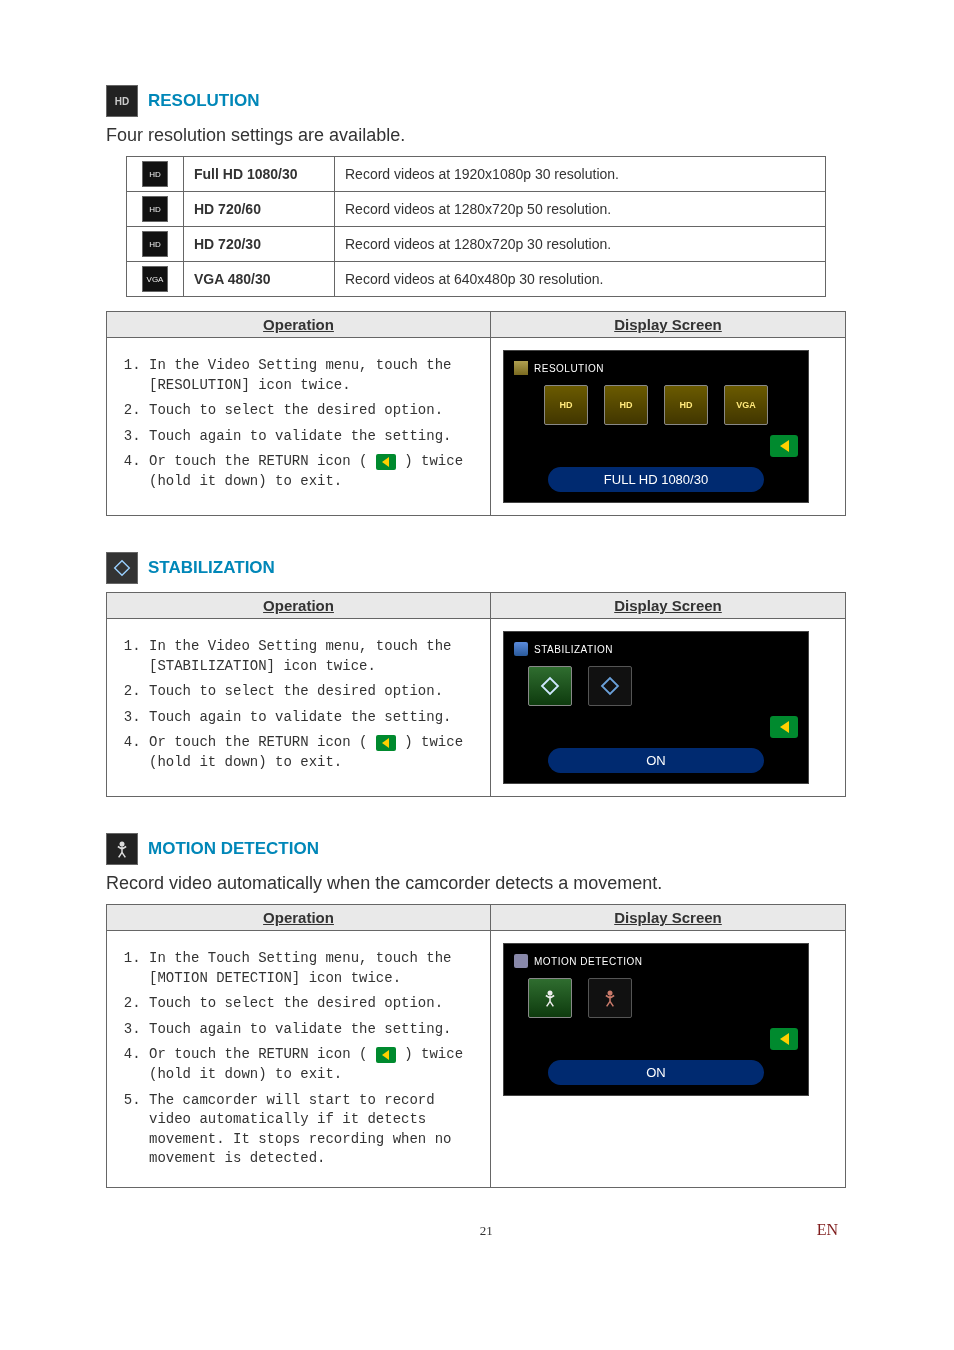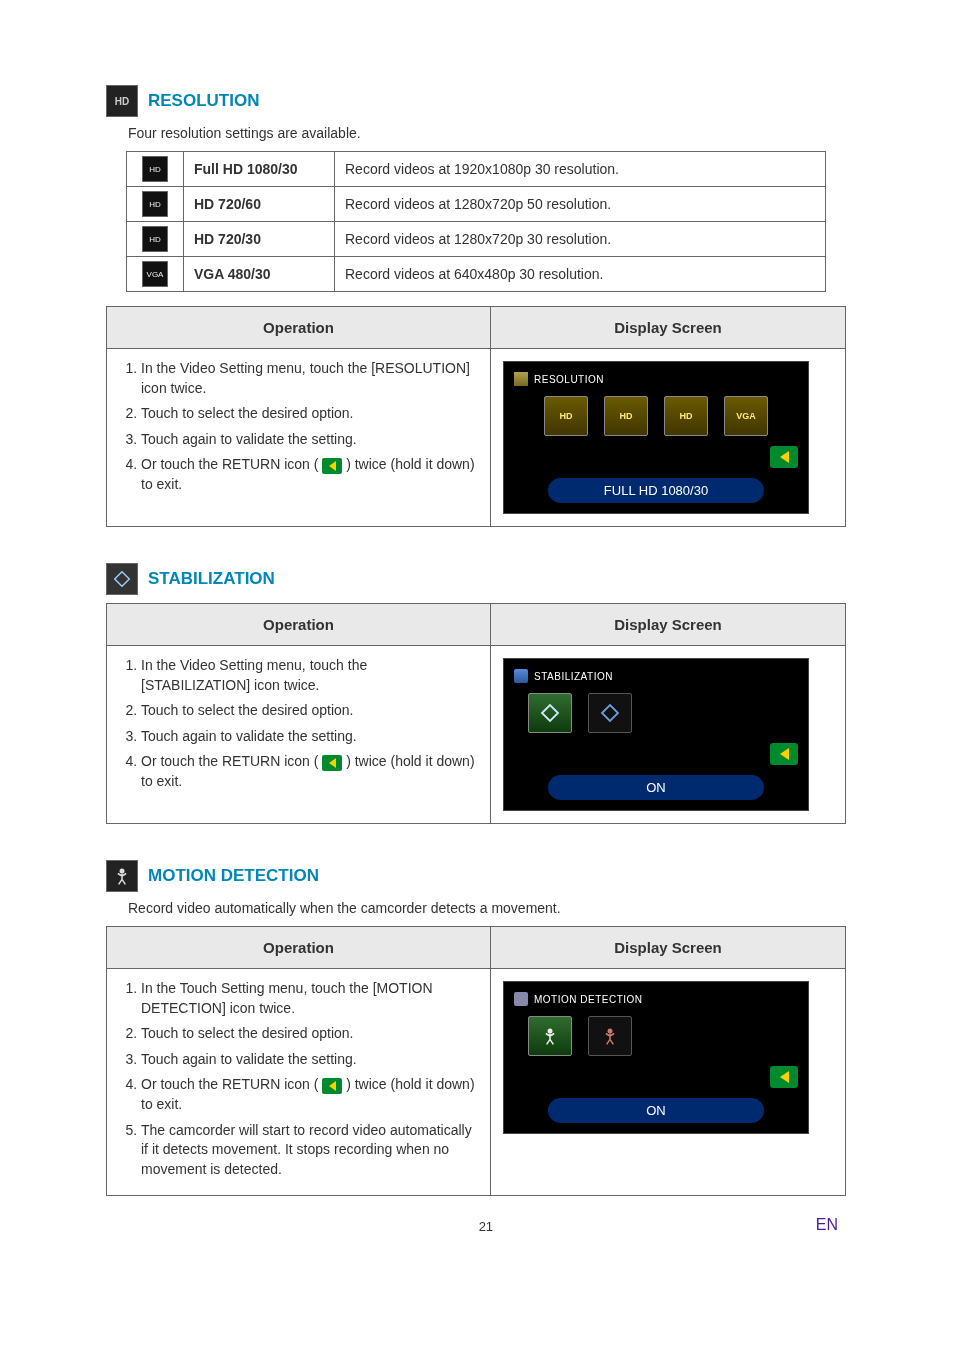--- a/index.html
+++ b/index.html
@@ -31,24 +31,23 @@
     color: #ccc;
     font-size: 10px;
     font-weight: bold;
   }
   .heading-text {
     color: #0087b8;
     font-weight: bold;
     font-size: 17px;
   }
   .intro-text {
-    font-size: 14px;
+    font-size: 18px;
     margin-bottom: 10px;
     color: #333;
-    margin-left: 22px;
   }
   table.res-table {
     border-collapse: collapse;
     width: 700px;
     margin-left: 20px;
     margin-bottom: 14px;
   }
   table.res-table td {
     border: 1px solid #666;
     padding: 6px 10px;
@@ -76,34 +75,36 @@
     font-size: 8px;
   }
   table.op-table {
     border-collapse: collapse;
     width: 740px;
     margin-bottom: 36px;
   }
   table.op-table th {
     border: 1px solid #666;
     background: #e9e9e9;
-    padding: 12px 10px;
+    padding: 4px 10px;
     font-size: 15px;
     text-align: center;
     font-weight: bold;
+    text-decoration: underline;
   }
   table.op-table td {
     border: 1px solid #666;
     padding: 10px 14px;
     font-size: 14px;
     vertical-align: top;
   }
   .steps {
-    margin: 0;
+    margin: 8px;
     padding-left: 20px;
+    font-family: Liberation Mono, monospace;
   }
   .steps li {
     margin-bottom: 6px;
     line-height: 1.4;
   }
   .inline-icon {
     display: inline-flex;
     width: 20px;
     height: 16px;
     background: #008a2e;
@@ -212,31 +213,32 @@
     background: #222;
     color: #ddd;
   }
   .section-gap {
     margin-top: 34px;
   }
   .footer-row {
     display: flex;
     justify-content: space-between;
     align-items: flex-end;
-    margin-top: 20px;
+    margin-top: 33px;
     padding: 0 10px;
+    font-family: Liberation Serif, serif;
   }
   .page-num {
     font-size: 13px;
     text-align: center;
     flex: 1;
   }
   .en-tag {
     font-size: 16px;
-    color: #4c1d95;
+    color: #7f1d1d;
   }
   .stab-opt {
     width: 42px;
     height: 38px;
     display: inline-flex;
     align-items: center;
     justify-content: center;
     border-radius: 2px;
     font-size: 18px;
     color: #fff;

